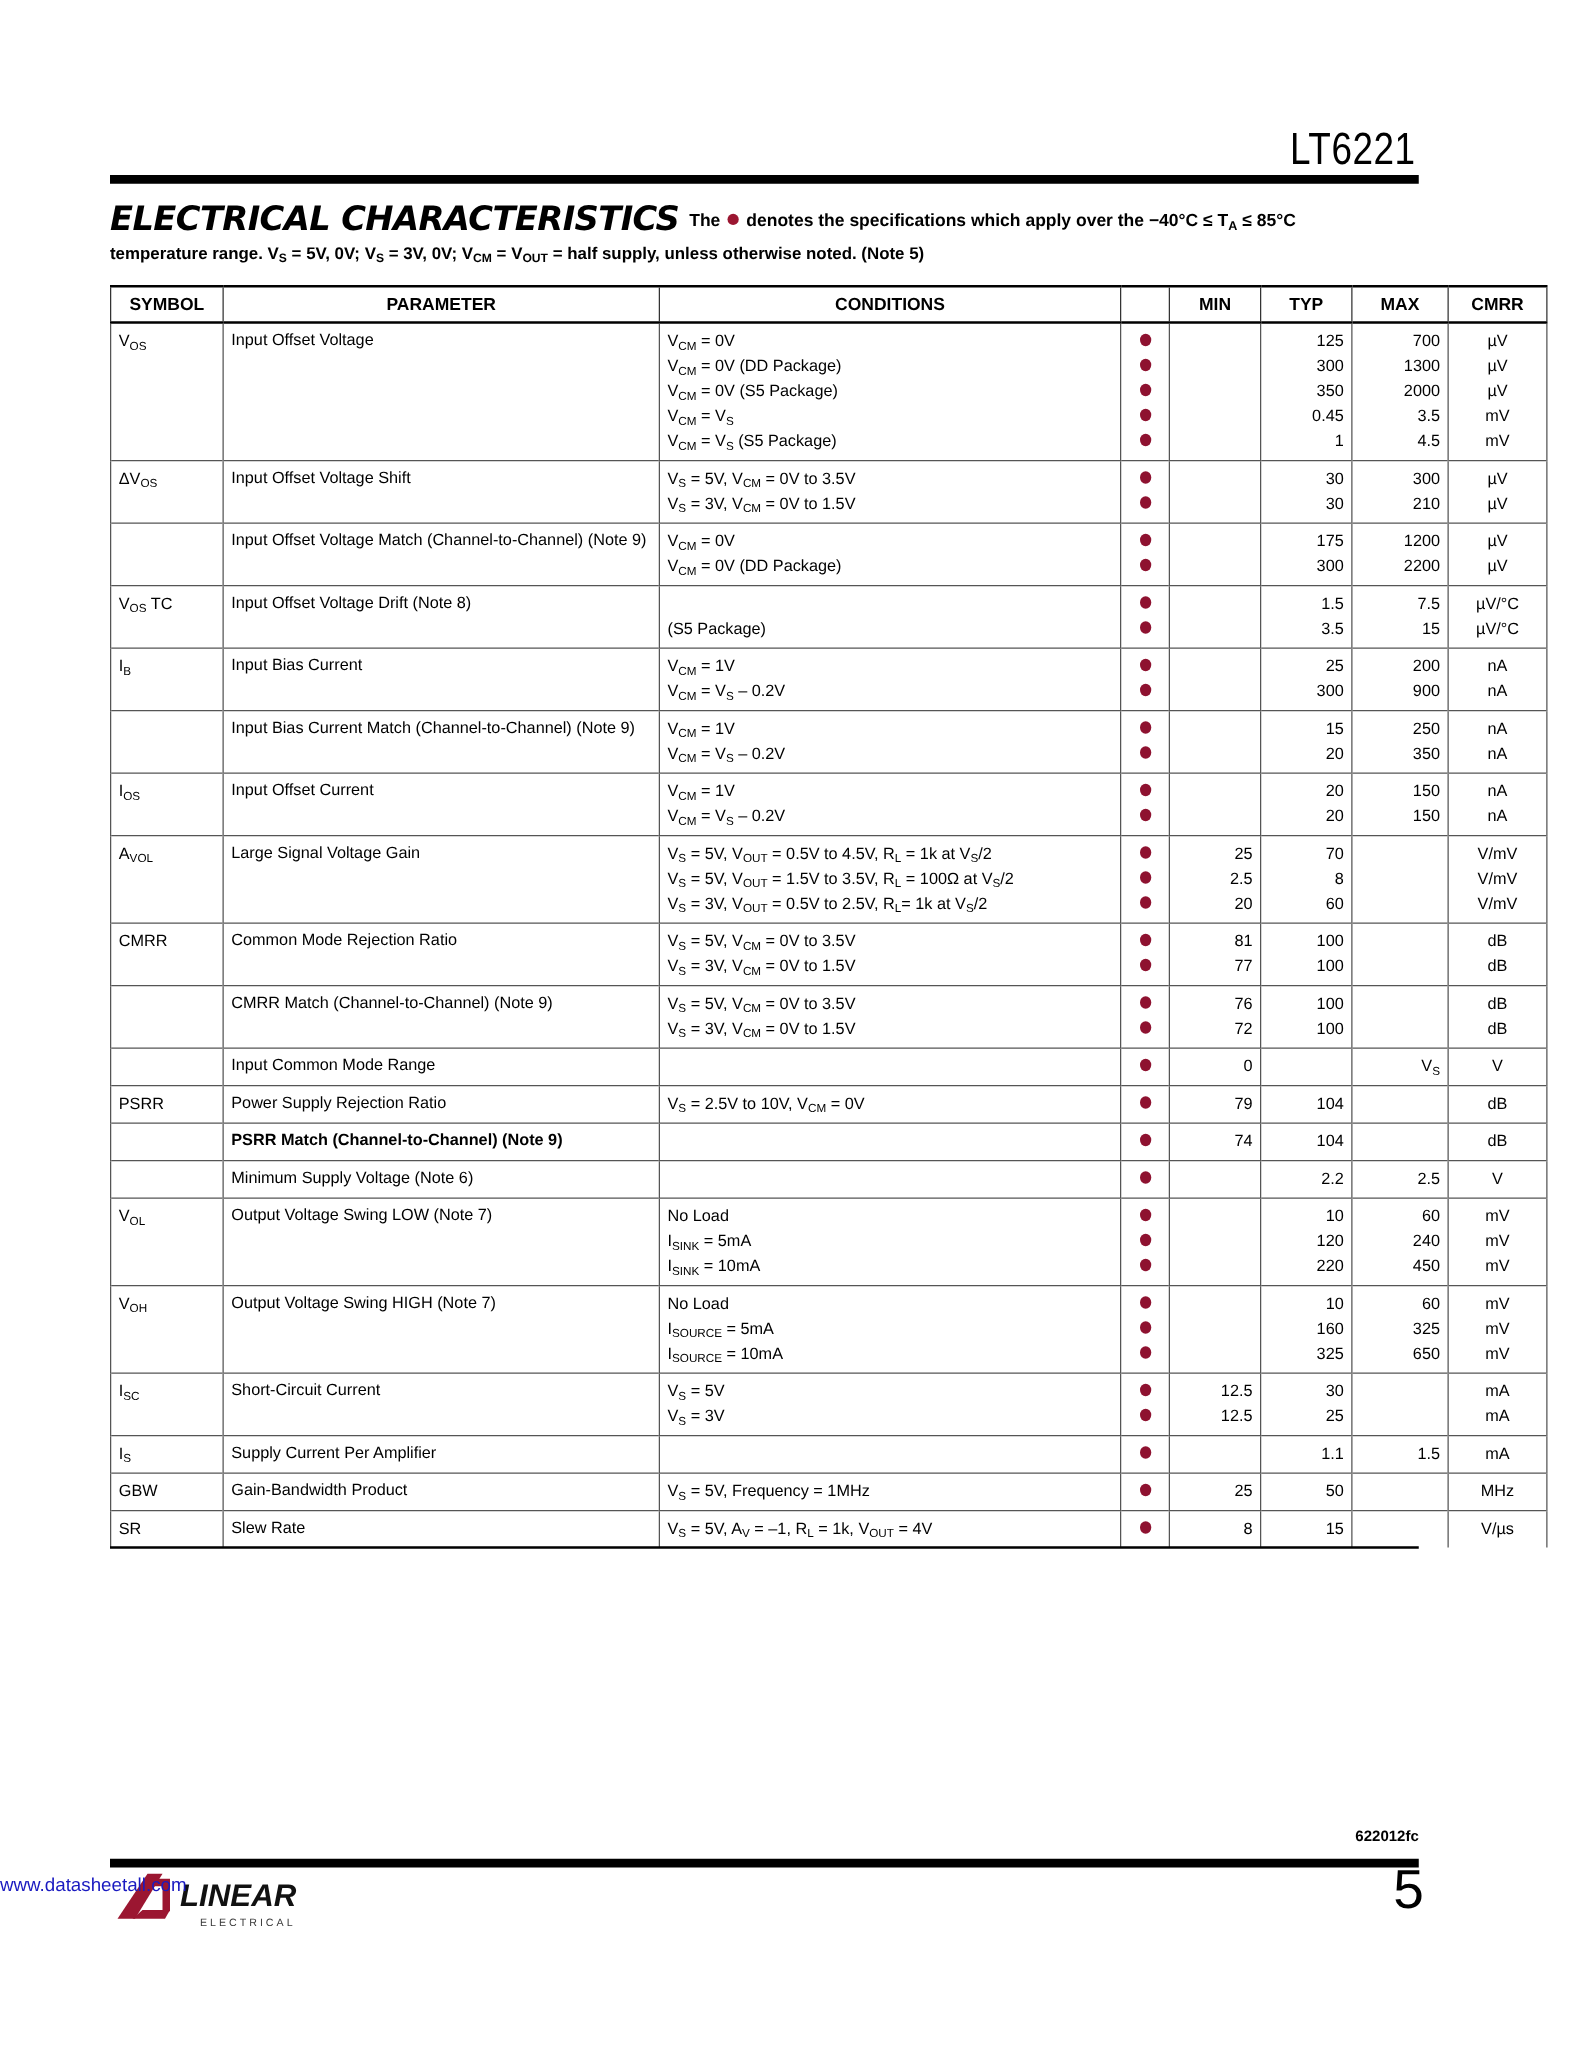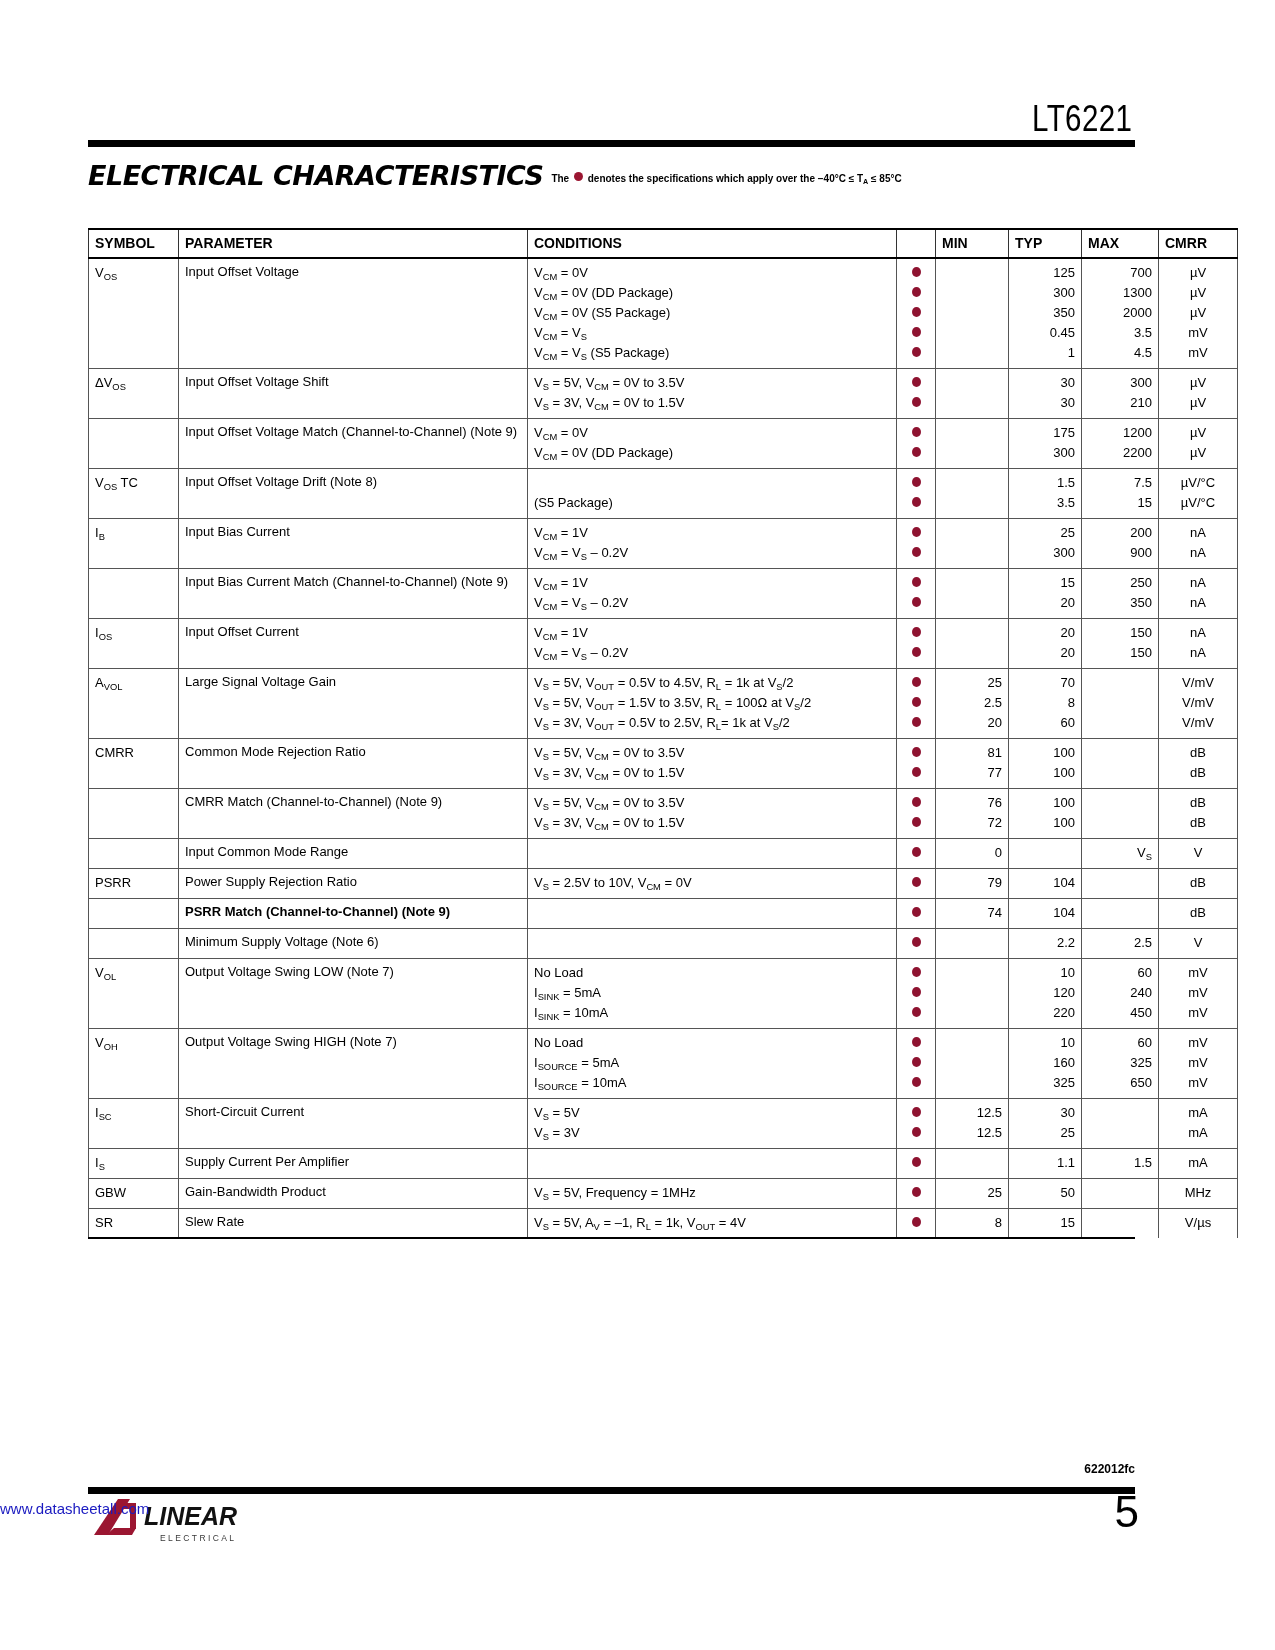--- a/index.html
+++ b/index.html
@@ -53,21 +53,21 @@
   .sec-title {
     display: inline;
     font-family: "DejaVu Sans", sans-serif;
     font-weight: bold;
     font-style: italic;
     font-size: 27px;
     letter-spacing: -0.5px;
     transform: scaleX(0.95);
   }
   .sec-sub {
-    font-size: 10px;
+    font-size: 14px;
     font-weight: bold;
     line-height: 1.45;
     display: inline;
     vertical-align: 3px;
     padding-left: 8px;
   }
   .sec-sub2 {
     font-size: 13.5px;
     font-weight: bold;
     line-height: 1.45;
@@ -98,21 +98,21 @@
     border: 1px solid #333;
     padding: 0;
     vertical-align: top;
   }
   table.spec thead th {
     font-size: 14px;
     font-weight: bold;
     padding: 5px 6px 6px 6px;
     border-top: 2px solid #000;
     border-bottom: 2px solid #000;
-    text-align: left;
+    text-align: center;
     background: #fff;
   }
   th.c-sym   { width: 77px; }
   th.c-par   { width: 336px; }
   th.c-con   { width: 356px; }
   th.c-dot   { width: 26px; border-left: none; border-right: 1px solid #333;}
   th.c-min   { width: 60px; text-align: right; padding-right: 10px;}
   th.c-typ   { width: 60px; text-align: right; padding-right: 10px;}
   th.c-max   { width: 64px; text-align: right; padding-right: 10px;}
   th.c-uni   { width: 66px; text-align: center; }
@@ -203,20 +203,21 @@
 </head>
 <body>
 
 <div class="page">
 
   <div class="part-number">LT6221</div>
   <div class="top-rule"></div>
 
   <div class="section-head">
     <span class="sec-title">ELECTRICAL CHARACTERISTICS</span><span class="sec-sub"><span>The</span> <span class="reddot"></span> <span id="note1">denotes the specifications which apply over the −40°C ≤ T<sub>A</sub> ≤ 85°C</span></span>
+    <div class="sec-sub2" id="note2">temperature range. V<sub>S</sub> = 5V, 0V; V<sub>S</sub> = 3V, 0V; V<sub>CM</sub> = V<sub>OUT</sub> = half supply, unless otherwise noted. (Note 5)</div>
   </div>
 
   <table class="spec">
     <thead>
       <tr>
         <th class="c-sym">SYMBOL</th>
         <th class="c-par">PARAMETER</th>
         <th class="c-con">CONDITIONS</th>
         <th class="c-dot"></th>
         <th class="c-min">MIN</th>

